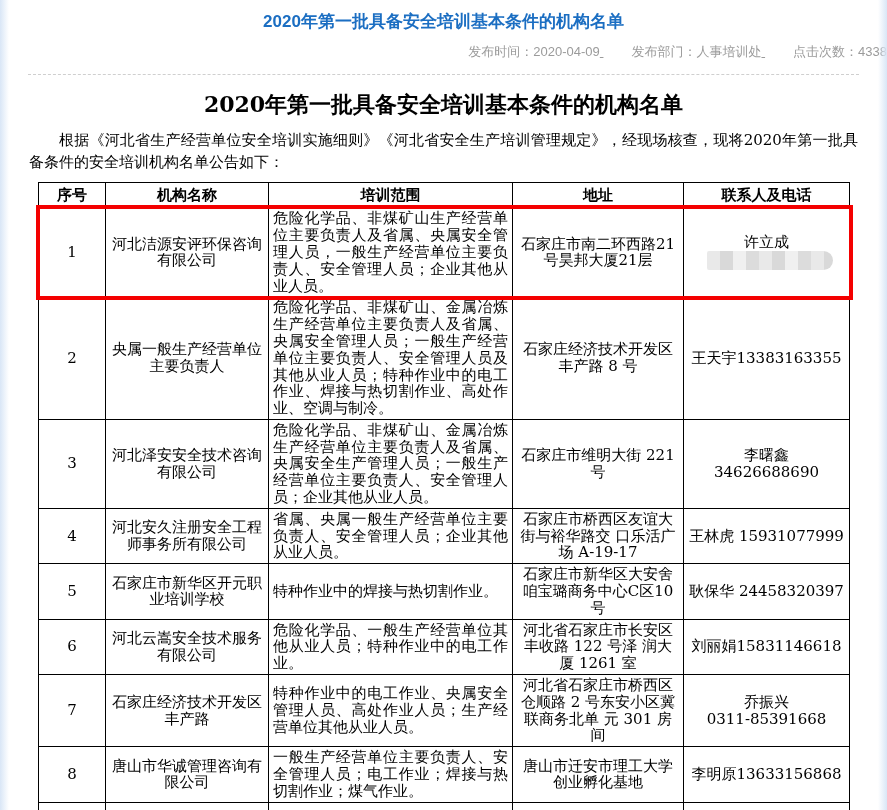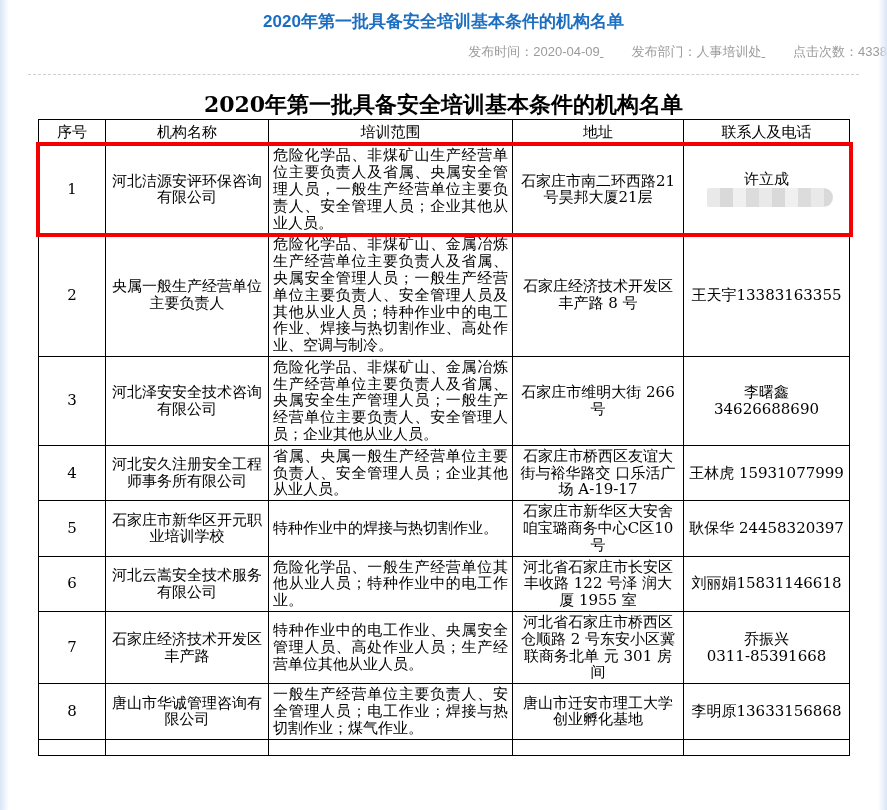--- a/index.html
+++ b/index.html
@@ -46,21 +46,21 @@
     font-family:"DejaVu Serif","Liberation Serif",serif;
     font-size:15px;line-height:1.5;
   }
   .table-wrap{position:relative;width:811px;margin:0 auto;}
   table{
     border-collapse:collapse;table-layout:fixed;width:811px;
     font-family:"DejaVu Serif","Liberation Serif",serif;
     font-size:15px;line-height:1.12;
   }
   th,td{border:1px solid var(--border-black);padding:2px 4px;vertical-align:middle;}
-  th{font-weight:normal;padding:4px 7px;}
+  th{font-weight:bold;padding:4px 7px;}
   .c-no,.c-name,.c-addr,.c-contact{text-align:center;}
   .c-scope{text-align:justify;}
   .contact-text{white-space:pre-line;text-align:center;}
   .redact{
     display:inline-block;width:126px;height:19px;margin-left:6px;vertical-align:-4px;
     border-radius:2px 10px 10px 2px;
     background:repeating-linear-gradient(90deg,
       #e9e9e9 0 13px,#d9d9d9 13px 26px,#f0f0f0 26px 39px,#dcdcdc 39px 52px);
   }
   .partial-row td{height:16px;}
@@ -79,20 +79,21 @@
   <div class="meta">
     <span class="meta-item"><span>发布时间：</span><span>2020-04-09</span></span>
     <span class="meta-item"><span>发布部门：</span><span>人事培训处</span></span>
     <span class="meta-item"><span>点击次数：</span><span>4338</span></span>
   </div>
 
   <hr class="dashed">
 
   <h2 class="doc-heading">2020年第一批具备安全培训基本条件的机构名单</h2>
 
+  <p class="intro">根据《河北省生产经营单位安全培训实施细则》《河北省安全生产培训管理规定》，经现场核查，现将2020年第一批具备条件的安全培训机构名单公告如下：</p>
 
   <div class="table-wrap">
     <table>
       <colgroup>
         <col style="width:67px">
           <col style="width:163px">
           <col style="width:244px">
           <col style="width:171px">
           <col style="width:166px">
       </colgroup>
@@ -117,21 +118,21 @@
           <td class="c-no">2</td>
           <td class="c-name">央属一般生产经营单位主要负责人</td>
           <td class="c-scope">危险化学品、非煤矿山、金属冶炼生产经营单位主要负责人及省属、央属安全管理人员；一般生产经营单位主要负责人、安全管理人员及其他从业人员；特种作业中的电工作业、焊接与热切割作业、高处作业、空调与制冷。</td>
           <td class="c-addr">石家庄经济技术开发区丰产路 8 号</td>
           <td class="c-contact"><span class="contact-text">王天宇13383163355</span></td>
         </tr>
         <tr>
           <td class="c-no">3</td>
           <td class="c-name">河北泽安安全技术咨询有限公司</td>
           <td class="c-scope">危险化学品、非煤矿山、金属冶炼生产经营单位主要负责人及省属、央属安全生产管理人员；一般生产经营单位主要负责人、安全管理人员；企业其他从业人员。</td>
-          <td class="c-addr">石家庄市维明大街 266 号</td>
+          <td class="c-addr">石家庄市维明大街 221 号</td>
           <td class="c-contact"><span class="contact-text">李曙鑫
 34626688690</span></td>
         </tr>
         <tr>
           <td class="c-no">4</td>
           <td class="c-name">河北安久注册安全工程师事务所有限公司</td>
           <td class="c-scope">省属、央属一般生产经营单位主要负责人、安全管理人员；企业其他从业人员。</td>
           <td class="c-addr">石家庄市桥西区友谊大街与裕华路交 口乐活广场 A-19-17</td>
           <td class="c-contact"><span class="contact-text">王林虎 15931077999</span></td>
         </tr>
@@ -139,21 +140,21 @@
           <td class="c-no">5</td>
           <td class="c-name">石家庄市新华区开元职业培训学校</td>
           <td class="c-scope">特种作业中的焊接与热切割作业。</td>
           <td class="c-addr">石家庄市新华区大安舍咱宝璐商务中心C区10号</td>
           <td class="c-contact"><span class="contact-text">耿保华 24458320397</span></td>
         </tr>
         <tr>
           <td class="c-no">6</td>
           <td class="c-name">河北云嵩安全技术服务有限公司</td>
           <td class="c-scope">危险化学品、一般生产经营单位其他从业人员；特种作业中的电工作业。</td>
-          <td class="c-addr">河北省石家庄市长安区丰收路 122 号泽 润大厦 1955 室</td>
+          <td class="c-addr">河北省石家庄市长安区丰收路 122 号泽 润大厦 1261 室</td>
           <td class="c-contact"><span class="contact-text">刘丽娟15831146618</span></td>
         </tr>
         <tr>
           <td class="c-no">7</td>
           <td class="c-name">石家庄经济技术开发区丰产路</td>
           <td class="c-scope">特种作业中的电工作业、央属安全管理人员、高处作业人员；生产经营单位其他从业人员。</td>
           <td class="c-addr">河北省石家庄市桥西区仓顺路 2 号东安小区冀联商务北单 元 301 房间</td>
           <td class="c-contact"><span class="contact-text">乔振兴
 0311-85391668</span></td>
         </tr>

